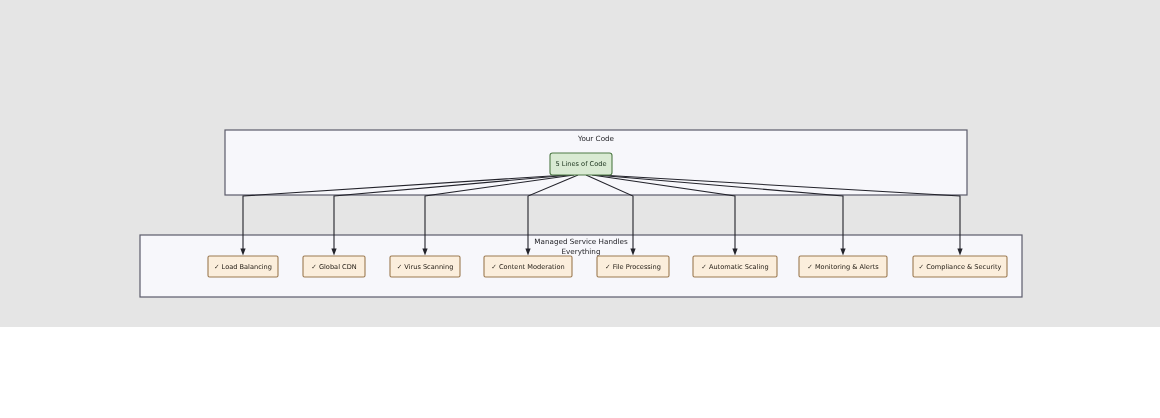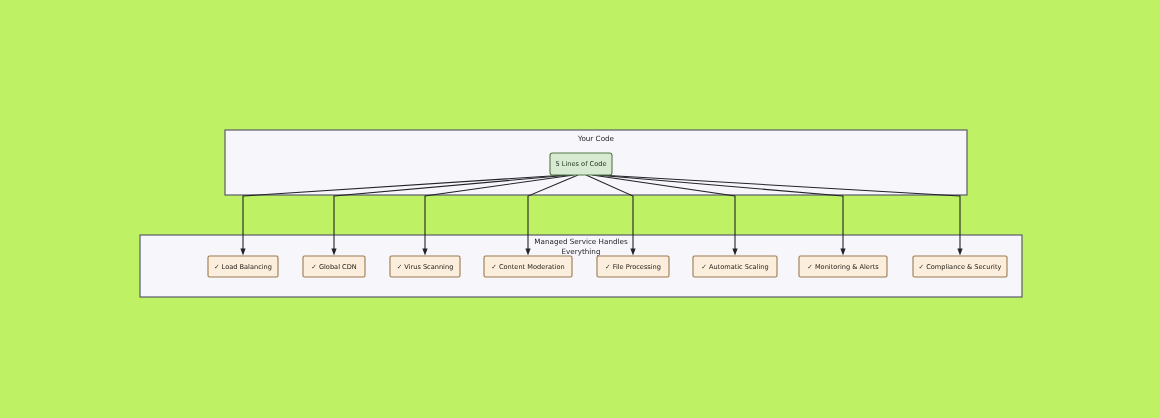--- a/index.html
+++ b/index.html
@@ -3,22 +3,22 @@
 <meta charset="utf-8">
 <style>
   html, body {
     margin: 0;
     padding: 0;
     background: #ffffff;
   }
   #canvas {
     position: relative;
     width: 1160px;
-    height: 418px;
-    background: #bef264;
+    height: 327px;
+    background: #e5e5e5;
     font-family: "DejaVu Sans", sans-serif;
     overflow: hidden;
   }
   svg.diagram {
     position: absolute;
     left: 0;
     top: 0;
     width: 1160px;
     height: 418px;
   }

